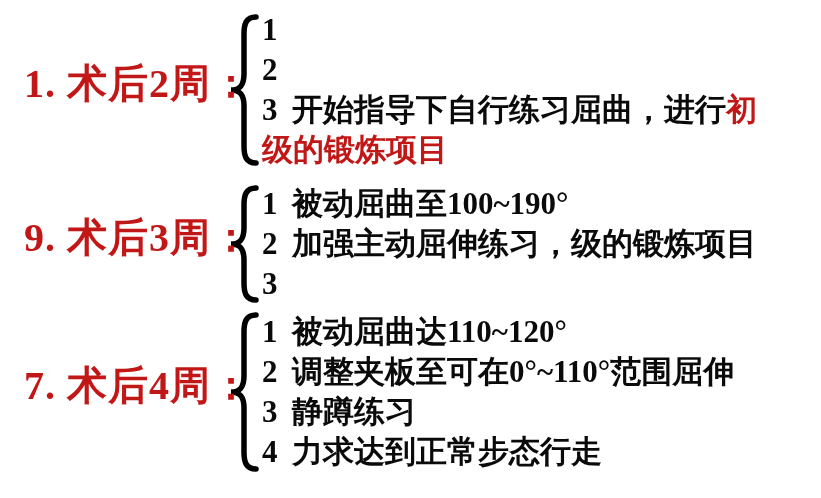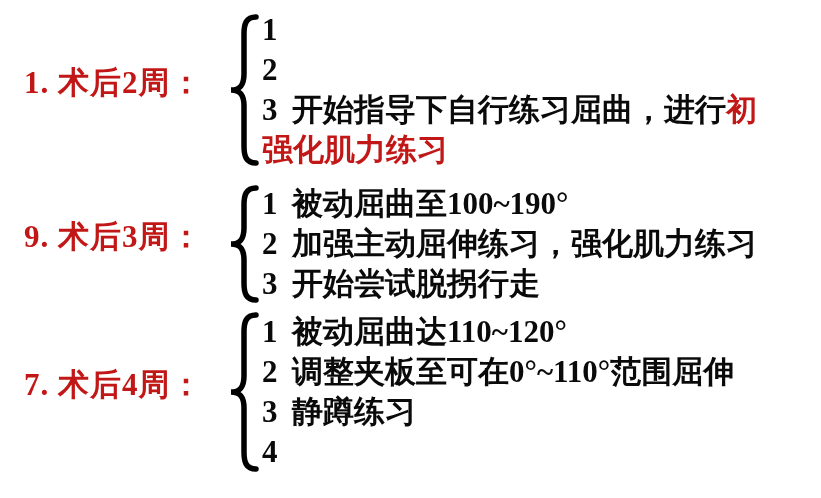--- a/index.html
+++ b/index.html
@@ -19,21 +19,21 @@
   .section {
     position: absolute;
     left: 0;
     display: flex;
     align-items: center;
   }
   .label {
     width: 228px;
     padding-left: 24px;
     box-sizing: border-box;
-    font-size: 31px;
+    font-size: 40px;
     letter-spacing: 1px;
     color: #C21717;
     transform: translateY(-7px);
     white-space: nowrap;
     flex: none;
   }
   .brace {
     flex: none;
     display: block;
   }
@@ -74,41 +74,40 @@
         </div>
         <div class="line">
           <span class="num">2</span>
         </div>
         <div class="line">
           <span class="num">3</span>
           <span class="seg-black">开始指导下自行练习屈曲，进行</span>
           <span class="seg-red">初</span>
         </div>
         <div class="line">
-          <span class="seg-red">强化肌力练习</span>
+          <span class="seg-red">级的锻炼项目</span>
         </div>
       </div>
     </div>
     <div class="section" style="top: 184px;">
       <div class="label">9. 术后3周：</div>
       <svg width="32" height="118" viewBox="0 0 32 118" class="brace">
         <path d="M 28 3 C 18 3 16 10 16 20 L 16 43 C 16 54 12 59 3 59 C 12 59 16 64 16 75 L 16 98 C 16 108 18 115 28 115" fill="none" stroke="#000000" stroke-width="5.5" stroke-linecap="round"></path>
       </svg>
       <div class="items">
         <div class="line">
           <span class="num">1</span>
           <span class="seg-black">被动屈曲至100~190°</span>
         </div>
         <div class="line">
           <span class="num">2</span>
-          <span class="seg-black">加强主动屈伸练习，强化肌力练习</span>
+          <span class="seg-black">加强主动屈伸练习，级的锻炼项目</span>
         </div>
         <div class="line">
           <span class="num">3</span>
-          <span class="seg-black">开始尝试脱拐行走</span>
         </div>
       </div>
     </div>
     <div class="section" style="top: 312px;">
       <div class="label">7. 术后4周：</div>
       <svg width="32" height="160" viewBox="0 0 32 160" class="brace">
         <path d="M 28 3 C 18 3 16 10 16 20 L 16 64 C 16 75 12 80 3 80 C 12 80 16 85 16 96 L 16 140 C 16 150 18 157 28 157" fill="none" stroke="#000000" stroke-width="5.5" stroke-linecap="round"></path>
       </svg>
       <div class="items">
         <div class="line">
@@ -118,16 +117,17 @@
         <div class="line">
           <span class="num">2</span>
           <span class="seg-black">调整夹板至可在0°~110°范围屈伸</span>
         </div>
         <div class="line">
           <span class="num">3</span>
           <span class="seg-black">静蹲练习</span>
         </div>
         <div class="line">
           <span class="num">4</span>
+          <span class="seg-black">力求达到正常步态行走</span>
         </div>
       </div>
     </div>
   </div>
 
 </body></html>

